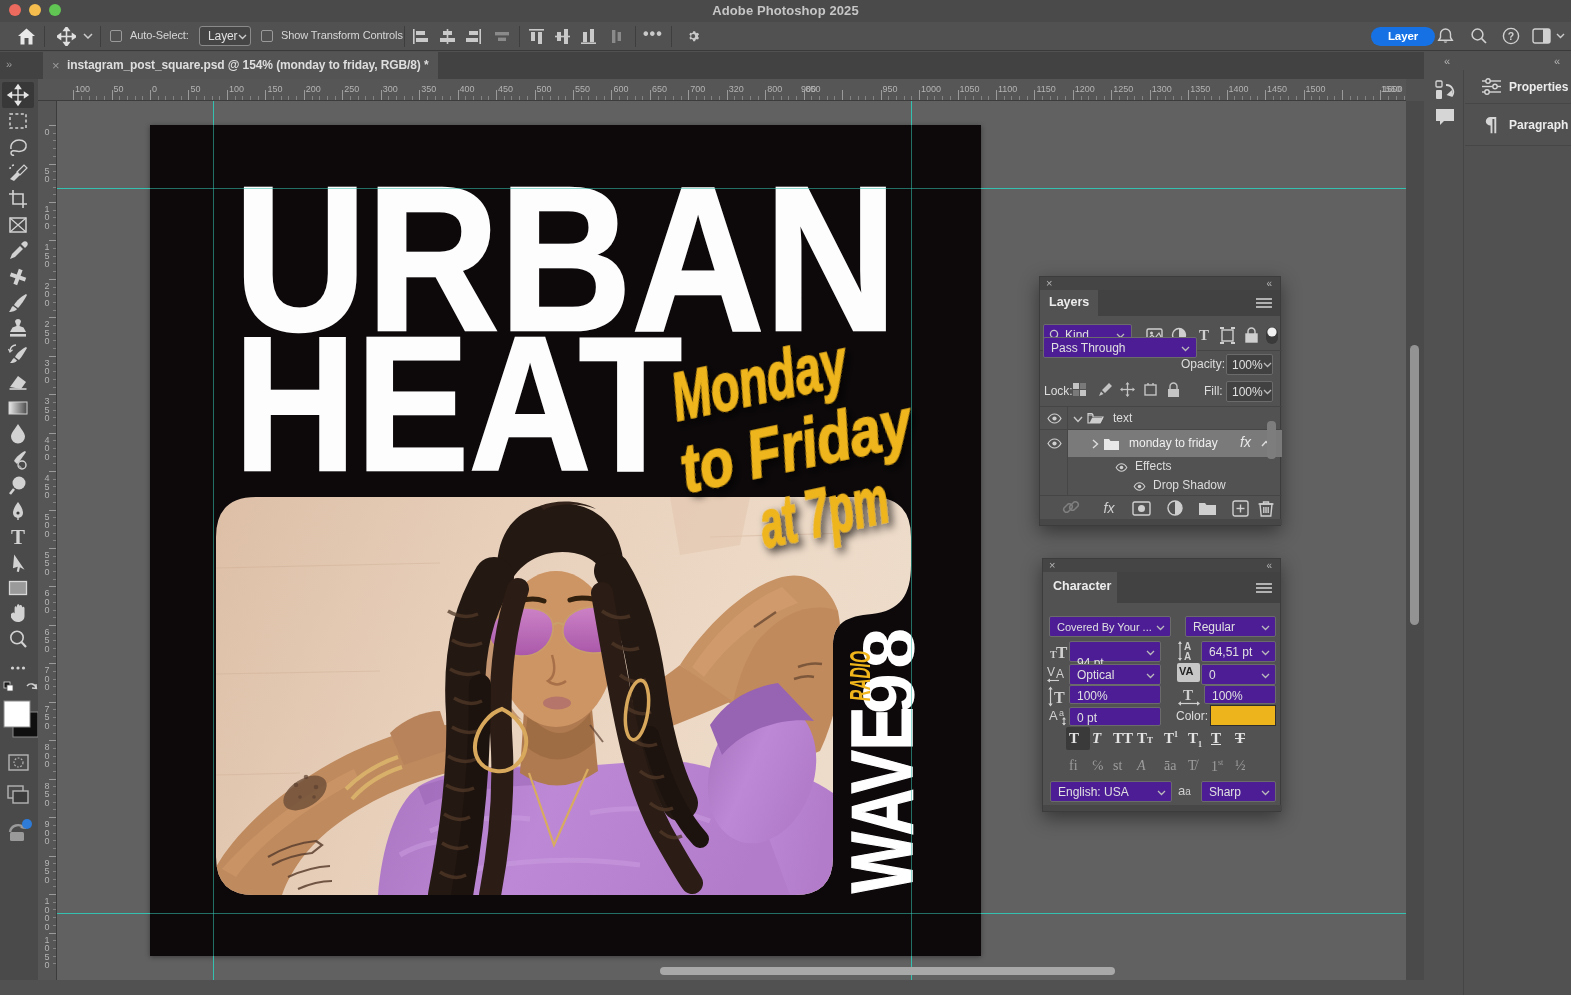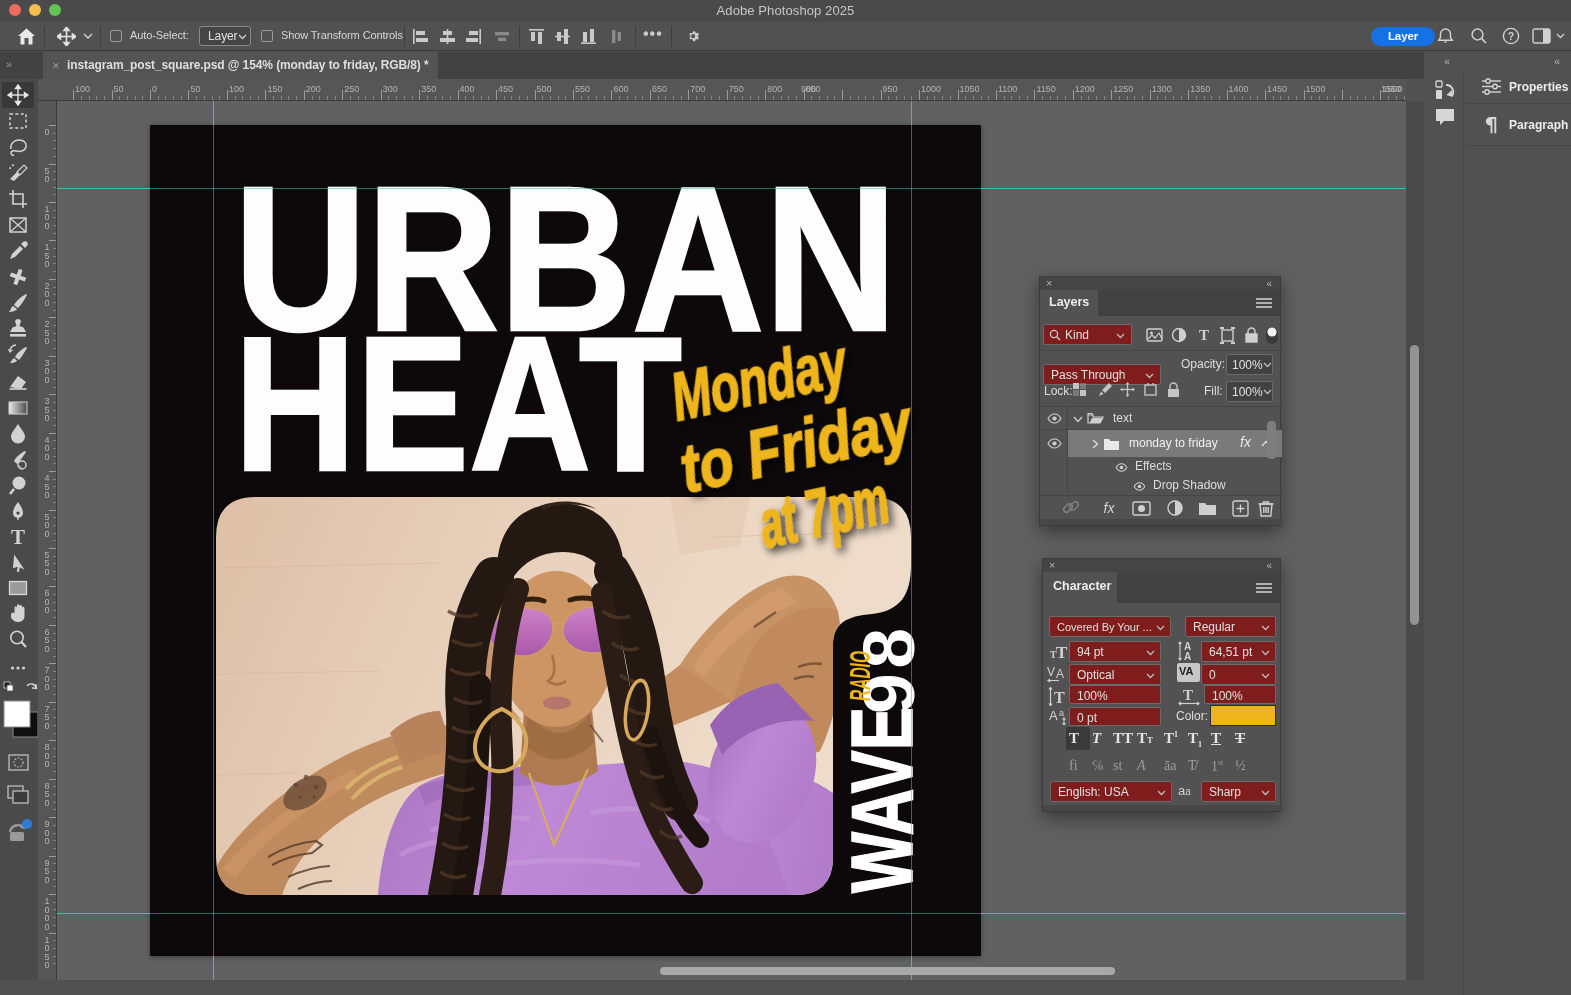--- a/index.html
+++ b/index.html
@@ -62,32 +62,32 @@
       color:#dcdcdc; font-size:11px; }
   #statusbar .dim { position:absolute; left:103px; top:0; width:175px; height:15px; background:#434343;
       color:#cfcfcf; text-align:center; line-height:15px;}
   
   .panel { position:absolute; background:#525252; box-shadow:0 6px 18px rgba(0,0,0,0.45);
       border:1px solid #3c3c3c; color:#dddddd; font-size:12px; }
   .phead { position:absolute; left:0; top:0; width:100%; height:13px; background:#454545; }
   .ptabs { position:absolute; left:0; top:13px; width:100%; height:26px; background:#424242; }
   .ptab  { position:absolute; left:0; top:0; height:26px; background:#525252; color:#ececec;
       font-weight:bold; font-size:12.5px; }
-  .pbox { position:absolute; background:#7f1d1d; border:1px solid #6b6b6b; border-radius:2px;
+  .pbox { position:absolute; background:#4c1d95; border:1px solid #6b6b6b; border-radius:2px;
       color:#e0e0e0; font-size:12px; }
 </style>
 </head>
 <body>
 <div id="app">
 
 <div id="titlebar">
  <div class="tl" style="left:9px;background:#ed6a5e;"></div>
  <div class="tl" style="left:29px;background:#f4bd4e;"></div>
  <div class="tl" style="left:49px;background:#61c554;"></div>
- <div class="t" style="font-weight:normal;color:#c6c6c6">Adobe Photoshop 2025</div>
+ <div class="t" style="font-weight:bold;color:#c6c6c6">Adobe Photoshop 2025</div>
 </div>
 
 <div id="optbar">
  <svg class="abs" style="left:17px;top:5px" width="19" height="19" viewBox="0 0 19 19">
    <path d="M9.5 1.5 L18 9 L15.5 9 L15.5 17.5 L11.5 17.5 L11.5 11 L7.5 11 L7.5 17.5 L3.5 17.5 L3.5 9 L1 9 Z" fill="#e8e8e8"></path>
  </svg>
  <div class="sep" style="left:44px"></div>
  <svg class="abs" style="left:57px;top:5px" width="19" height="19" viewBox="0 0 19 19">
   <g stroke="#e0e0e0" stroke-width="1.6" fill="#e0e0e0">
    <line x1="9.5" y1="3" x2="9.5" y2="16"></line>
@@ -430,21 +430,21 @@
 <div class="tick" style="left:627.2px;top:17px;width:1px;height:5px;background:#838383"></div>
 <div class="tick" style="left:634.9px;top:17px;width:1px;height:5px;background:#838383"></div>
 <div class="tick" style="left:642.6px;top:17px;width:1px;height:5px;background:#838383"></div>
 <div class="tick" style="left:650.3px;top:11px;width:1px;height:11px;background:#9a9a9a"></div>
 <div class="rlab" style="left:652.3px;top:5px">700</div>
 <div class="tick" style="left:658.0px;top:17px;width:1px;height:5px;background:#838383"></div>
 <div class="tick" style="left:665.7px;top:17px;width:1px;height:5px;background:#838383"></div>
 <div class="tick" style="left:673.4px;top:17px;width:1px;height:5px;background:#838383"></div>
 <div class="tick" style="left:681.1px;top:17px;width:1px;height:5px;background:#838383"></div>
 <div class="tick" style="left:688.8px;top:11px;width:1px;height:11px;background:#9a9a9a"></div>
-<div class="rlab" style="left:690.8px;top:5px">750</div>
+<div class="rlab" style="left:690.8px;top:5px">320</div>
 <div class="tick" style="left:696.4px;top:17px;width:1px;height:5px;background:#838383"></div>
 <div class="tick" style="left:704.1px;top:17px;width:1px;height:5px;background:#838383"></div>
 <div class="tick" style="left:711.8px;top:17px;width:1px;height:5px;background:#838383"></div>
 <div class="tick" style="left:719.5px;top:17px;width:1px;height:5px;background:#838383"></div>
 <div class="tick" style="left:727.2px;top:11px;width:1px;height:11px;background:#9a9a9a"></div>
 <div class="rlab" style="left:729.2px;top:5px">800</div>
 <div class="tick" style="left:734.9px;top:17px;width:1px;height:5px;background:#838383"></div>
 <div class="tick" style="left:742.6px;top:17px;width:1px;height:5px;background:#838383"></div>
 <div class="tick" style="left:750.3px;top:17px;width:1px;height:5px;background:#838383"></div>
 <div class="tick" style="left:758.0px;top:17px;width:1px;height:5px;background:#838383"></div>
@@ -908,21 +908,21 @@
           </g>
   <rect x="100" y="7" width="11" height="8" fill="#cfcfcf"></rect>
           <path d="M102 7 v-2.5 a3.5 3.5 0 017 0 V7"></path>
  </g>
  <g>
           <rect x="120" y="0" width="12" height="17" rx="6" fill="#3a3a3a"></rect>
           <circle cx="126" cy="5" r="4.6" fill="#f0f0f0"></circle>
         </g>
 </svg>
 <div style="position:absolute;left:0;top:73px;width:242px;height:1px;background:#454545;"></div>
-<div class="pbox" style="left:3px;top:87px;width:118px;height:21px;">
+<div class="pbox" style="left:3px;top:60px;width:154px;height:21px;">
  <span style="position:absolute;left:7px;top:3px;">Pass Through</span>
  <svg style="position:absolute;right:6px;top:8px" width="9" height="6" viewBox="0 0 9 6">
           <path d="M1 1 L4.5 4.5 L8 1" stroke="#bbb" stroke-width="1.3" fill="none"></path>
         </svg>
 </div>
 <span style="position:absolute;left:141px;top:80px;">Opacity:</span>
 <div class="pbox" style="left:186px;top:77px;width:47px;height:21px;background:#414141;">
  <span style="position:absolute;left:5px;top:3px;">100%</span>
       </div>
 <svg style="position:absolute;left:223px;top:85px" width="9" height="6" viewBox="0 0 9 6">
@@ -1081,21 +1081,21 @@
         <span style="position:absolute;left:7px;top:3px;white-space:nowrap;">Regular</span>
         <svg style="position:absolute;right:5px;top:8px" width="9" height="6" viewBox="0 0 9 6">
           <path d="M1 1 L4.5 4.5 L8 1" stroke="#bbb" stroke-width="1.3" fill="none"></path>
         </svg>
       </div>
 <svg style="position:absolute;left:5px;top:82px" width="20" height="20" viewBox="0 0 20 20">
  <text x="2" y="17" font-size="10" fill="#cfcfcf" font-family="Liberation Serif" font-weight="bold">T</text>
  <text x="8" y="17" font-size="17" fill="#cfcfcf" font-family="Liberation Serif" font-weight="bold">T</text>
       </svg>
 <div class="pbox" style="left:26px;top:82px;width:92px;height:21px;">
-        <span style="position:absolute;left:7px;top:3px;white-space:nowrap;">94 pt</span>
+        <span style="position:absolute;left:7px;top:14px;white-space:nowrap;">94 pt</span>
         <svg style="position:absolute;right:5px;top:8px" width="9" height="6" viewBox="0 0 9 6">
           <path d="M1 1 L4.5 4.5 L8 1" stroke="#bbb" stroke-width="1.3" fill="none"></path>
         </svg>
       </div>
 <svg style="position:absolute;left:134px;top:81px" width="22" height="22" viewBox="0 0 22 22">
  <g fill="#cfcfcf" font-family="Liberation Sans" font-weight="bold">
           <text x="7" y="10" font-size="10">A</text>
           <text x="7" y="20" font-size="10">A</text>
         </g>
  <g stroke="#cfcfcf" stroke-width="1.2">

